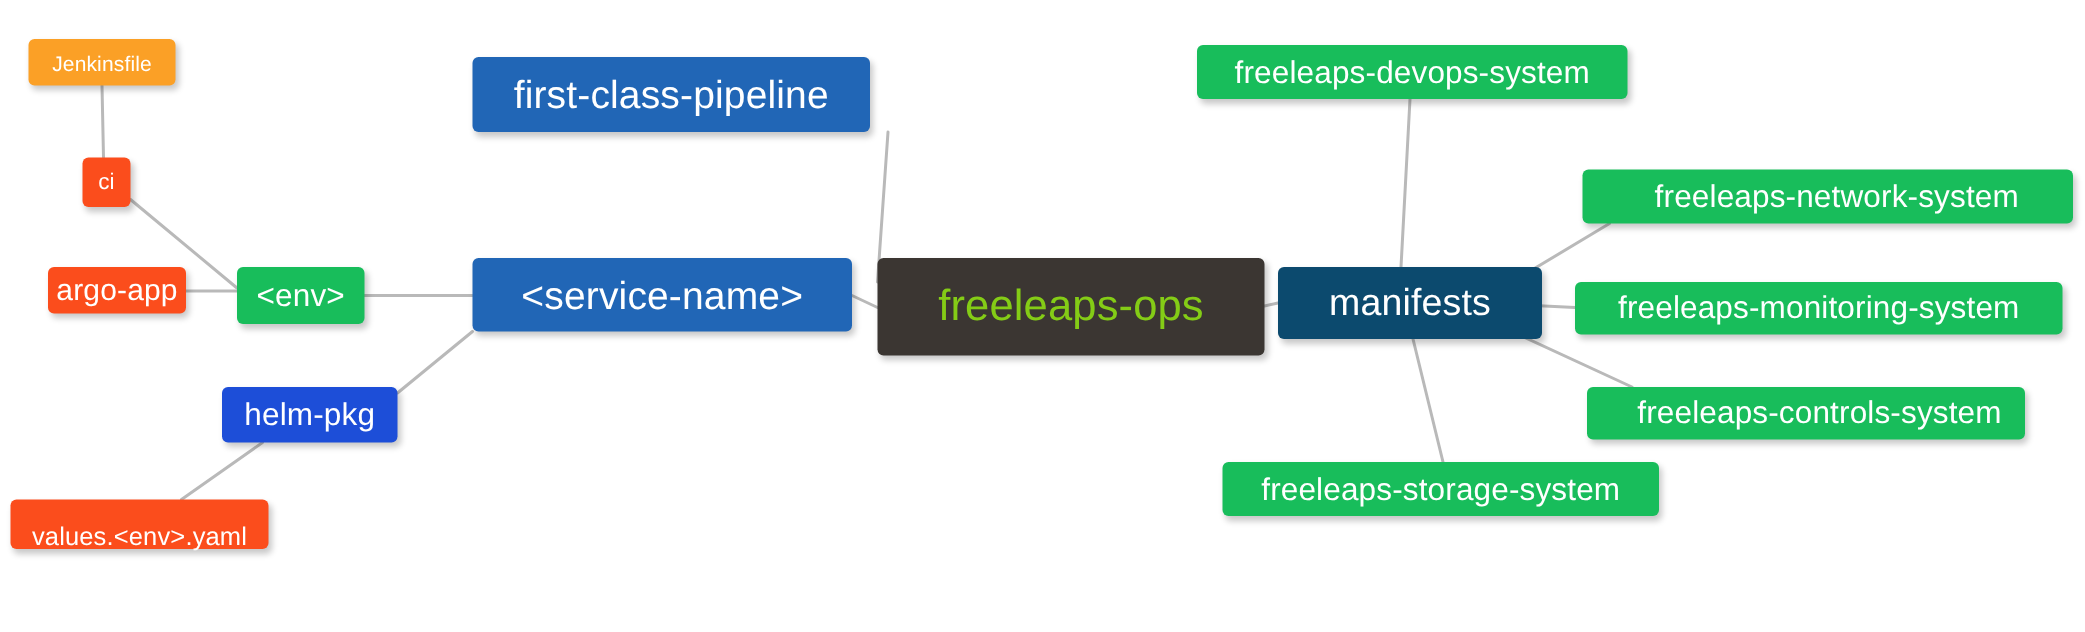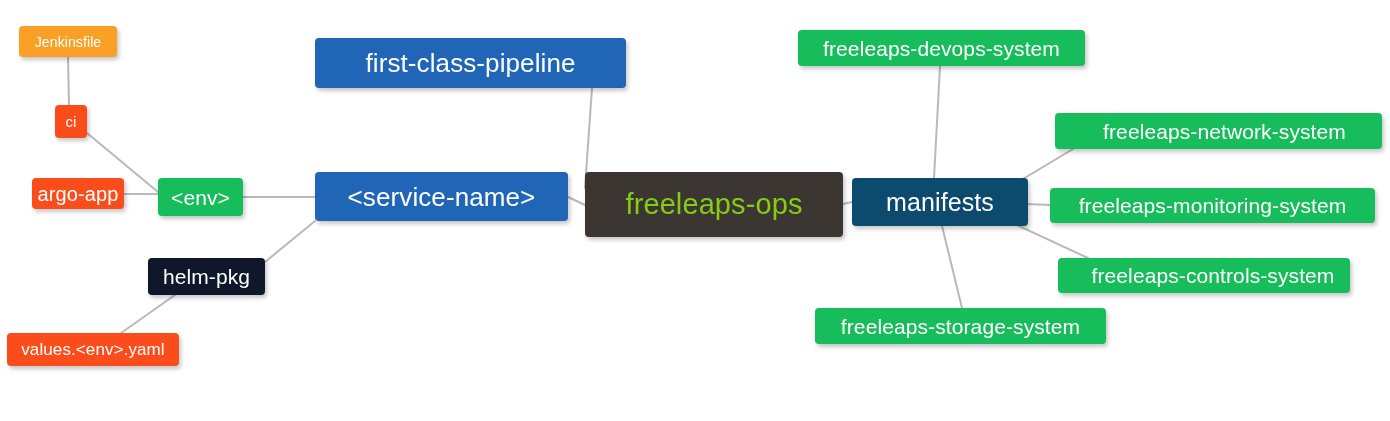--- a/index.html
+++ b/index.html
@@ -79,42 +79,42 @@
       <polyline class="edge-line" points="942,226 962,308" stroke="#b9b9b9"></polyline>
     </svg>
 
   <div id="node-layer">
       <div class="node root" style="left: 585px; top: 172px; width: 258px; height: 65px; font-size: 29px; background: rgb(59, 54, 50); color: #84cc16;">
         <span class="node-label">freeleaps-ops</span>
       </div>
       <div class="node blue" style="left: 315px; top: 172px; width: 253px; height: 49px; font-size: 26px; background: rgb(33, 102, 182); color: rgb(255, 255, 255);">
         <span class="node-label">&lt;service-name&gt;</span>
       </div>
-      <div class="node blue" style="left: 315px; top: 38px; width: 311px; height: 50px; font-size: 26px; background: rgb(33, 102, 182); color: rgb(255, 255, 255);">
+      <div class="node blue" style="left: 315px; top: 38px; width: 265px; height: 50px; font-size: 26px; background: rgb(33, 102, 182); color: rgb(255, 255, 255);">
         <span class="node-label">first-class-pipeline</span>
       </div>
       <div class="node blue" style="left: 852px; top: 178px; width: 176px; height: 48px; font-size: 25px; background: #0c4a6e; color: rgb(255, 255, 255);">
         <span class="node-label">manifests</span>
       </div>
       <div class="node green" style="left: 158px; top: 178px; width: 85px; height: 38px; font-size: 21px; background: rgb(24, 189, 91); color: rgb(255, 255, 255);">
         <span class="node-label">&lt;env&gt;</span>
       </div>
-      <div class="node green" style="left: 148px; top: 258px; width: 117px; height: 37px; font-size: 21px; background: #0f172a; color: rgb(255, 255, 255);">
+      <div class="node green" style="left: 148px; top: 258px; width: 117px; height: 37px; font-size: 21px; background: #1d4ed8; color: rgb(255, 255, 255);">
         <span class="node-label">helm-pkg</span>
       </div>
       <div class="node orange" style="left: 19px; top: 26px; width: 98px; height: 31px; font-size: 14px; background: rgb(251, 160, 38); color: rgb(255, 255, 255); text-align: right;">
         <span class="node-label">Jenkinsfile</span>
       </div>
       <div class="node red" style="left: 55px; top: 105px; width: 32px; height: 33px; font-size: 15px; background: rgb(251, 77, 28); color: rgb(255, 255, 255);">
         <span class="node-label">ci</span>
       </div>
       <div class="node red" style="left: 32px; top: 178px; width: 92px; height: 31px; font-size: 20px; background: rgb(251, 77, 28); color: rgb(255, 255, 255);">
         <span class="node-label">argo-app</span>
       </div>
-      <div class="node red" style="left: 7px; top: 333px; width: 172px; height: 33px; font-size: 17px; background: rgb(251, 77, 28); color: rgb(255, 255, 255);">
+      <div class="node red" style="left: 7px; top: 333px; width: 172px; height: 33px; font-size: 17px; background: rgb(251, 77, 28); color: rgb(255, 255, 255); align-items: flex-end;">
         <span class="node-label">values.&lt;env&gt;.yaml</span>
       </div>
       <div class="node green" style="left: 798px; top: 30px; width: 287px; height: 36px; font-size: 21px; background: rgb(24, 189, 91); color: rgb(255, 255, 255);">
         <span class="node-label">freeleaps-devops-system</span>
       </div>
       <div class="node green" style="left: 1055px; top: 113px; width: 327px; height: 36px; font-size: 21px; background: rgb(24, 189, 91); color: rgb(255, 255, 255); padding-left: 12px;">
         <span class="node-label">freeleaps-network-system</span>
       </div>
       <div class="node green" style="left: 1050px; top: 188px; width: 325px; height: 35px; font-size: 21px; background: rgb(24, 189, 91); color: rgb(255, 255, 255); justify-content: center;">
         <span class="node-label">freeleaps-monitoring-system</span>

